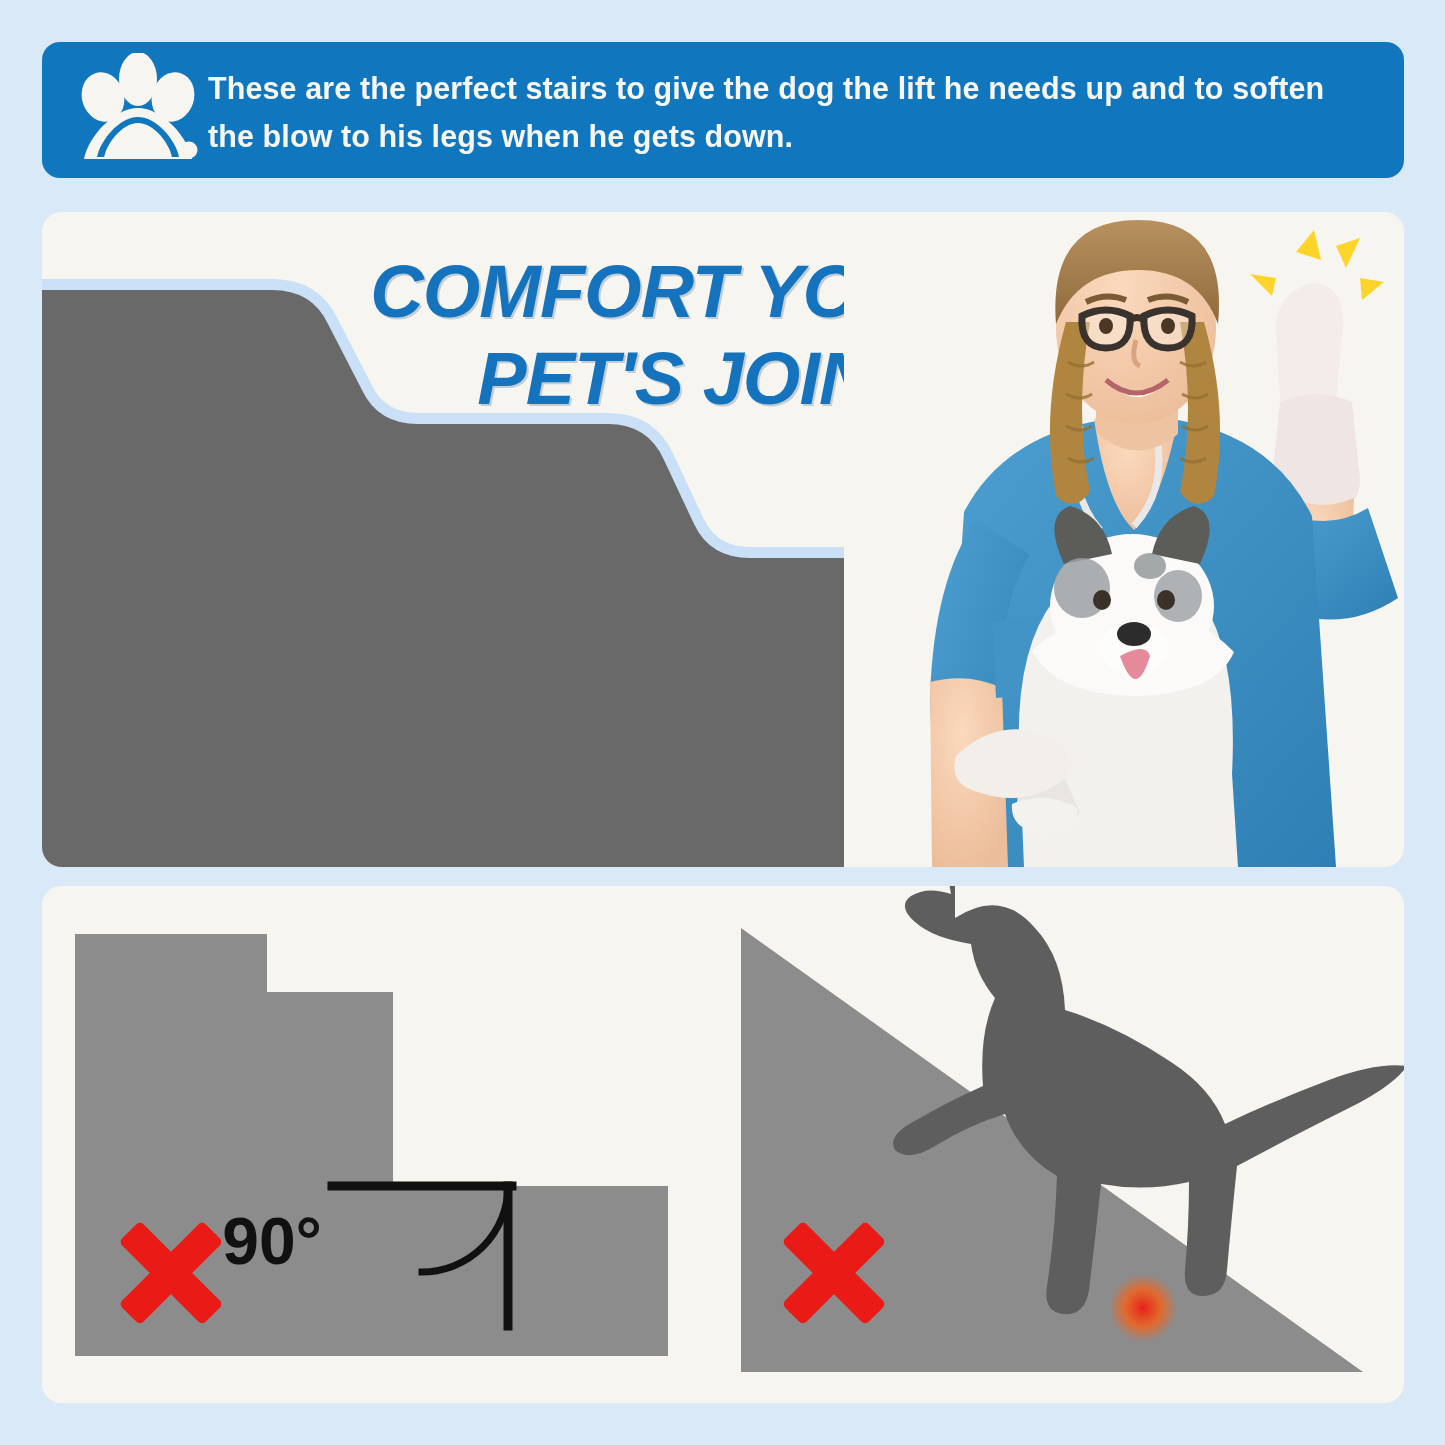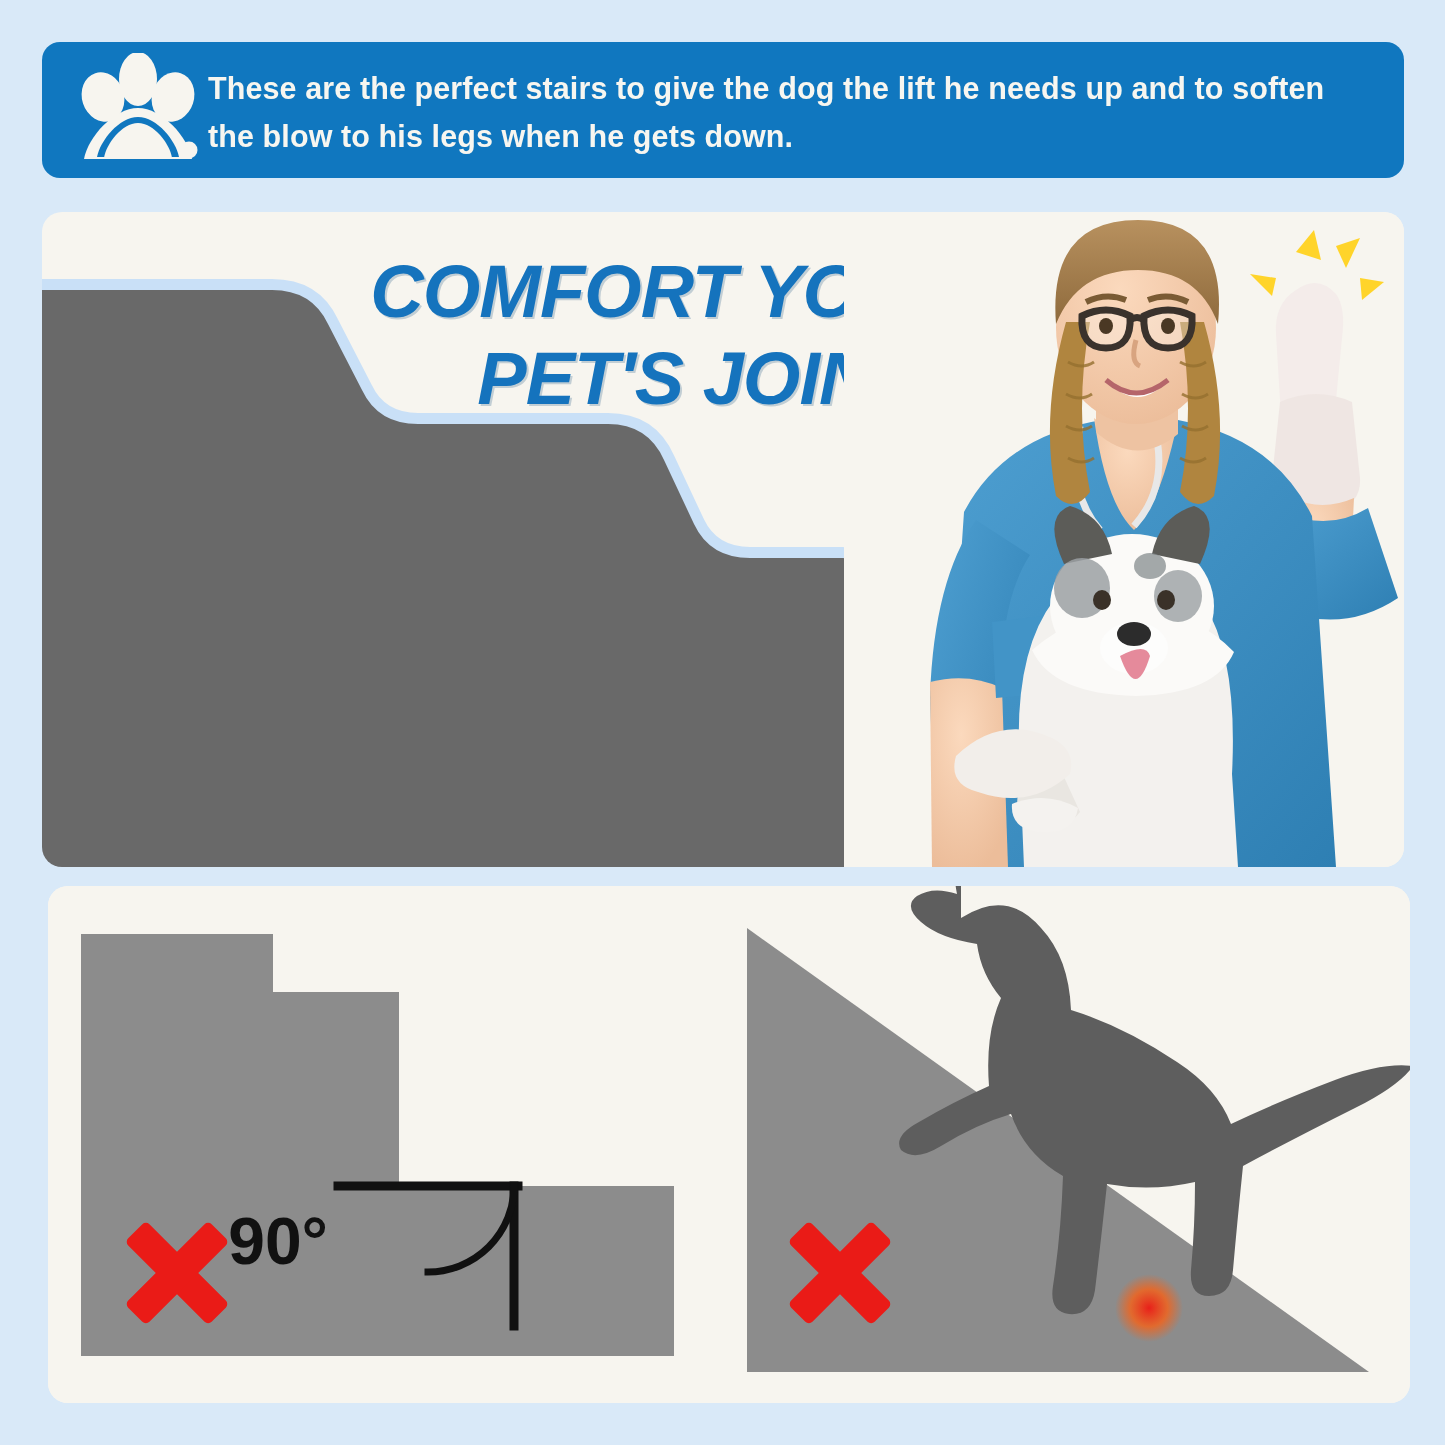--- a/index.html
+++ b/index.html
@@ -46,21 +46,21 @@
     position:absolute;
     background:#f7f5ef;
     border-radius:20px;
     overflow:hidden;
   }
   .panel-hero{
     left:42px; top:212px;
     width:1362px; height:655px;
   }
   .panel-bottom{
-    left:48px; top:886px;
+    left:42px; top:886px;
     width:1362px; height:517px;
   }
 
   
   .hero-watermark{
     position:absolute;
     left:430px; top:378px;
     width:520px;height:470px;
     pointer-events:none;
   }

